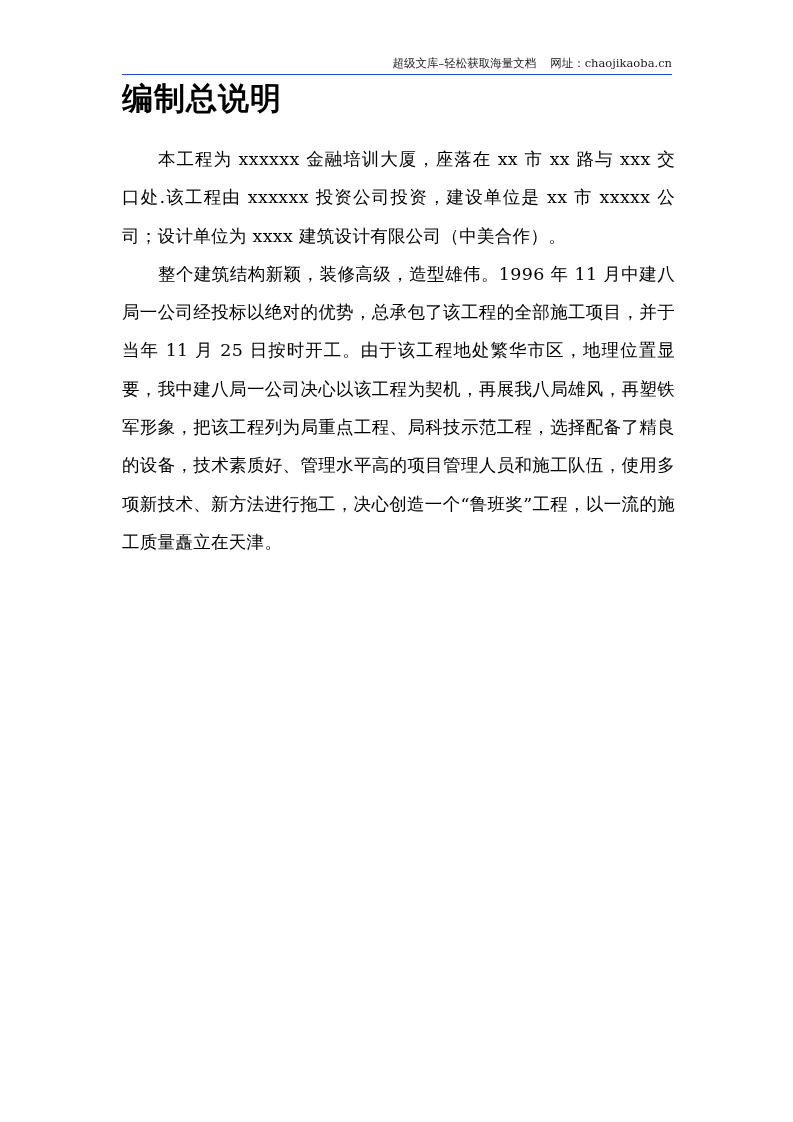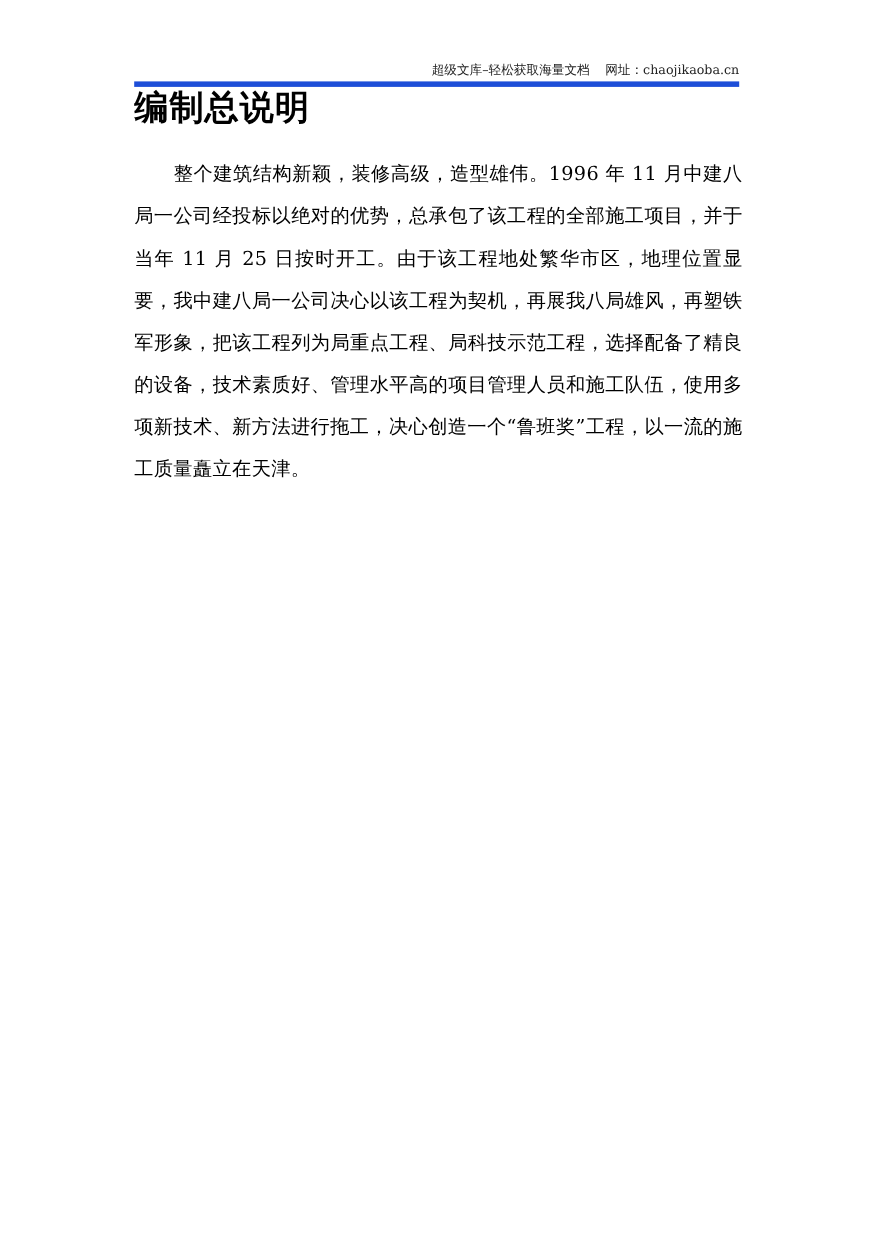--- a/index.html
+++ b/index.html
@@ -14,21 +14,21 @@
       overflow: hidden;
       color: #000;
       font-family: "DejaVu Serif", "Liberation Serif", serif;
     }
     .page-header {
       position: absolute;
       left: 122px;
       top: 56px;
       width: 550px;
       height: 18px;
-      border-bottom: 5px solid #1d4ed8;
+      border-bottom: 1px solid #1d4ed8;
       text-align: right;
       font-size: 11.5px;
       line-height: 14px;
       color: #222;
       white-space: nowrap;
     }
     .page-header .sep {
       display: inline-block;
       width: 14px;
     }
@@ -74,17 +74,18 @@
 <body>
 
 <div class="page-header">
   <span>超级文库–轻松获取海量文档</span><span class="sep"></span><span>网址：</span><span>chaojikaoba.cn</span>
 </div>
 
 <h1 class="title">编制总说明</h1>
 
 <div class="content">
   <div>
+    <p class="para">本工程为 xxxxxx 金融培训大厦，座落在 xx 市 xx 路与 xxx 交口处.该工程由 xxxxxx 投资公司投资，建设单位是 xx 市 xxxxx 公司；设计单位为 xxxx 建筑设计有限公司（中美合作）。</p>
     <p class="para">整个建筑结构新颖，装修高级，造型雄伟。1996 年 11 月中建八局一公司经投标以绝对的优势，总承包了该工程的全部施工项目，并于当年 11 月  25 日按时开工。由于该工程地处繁华市区，地理位置显要，我中建八局一公司决心以该工程为契机，再展我八局雄风，再塑铁军形象，把该工程列为局重点工程、局科技示范工程，选择配备了精良的设备，技术素质好、管理水平高的项目管理人员和施工队伍，使用多项新技术、新方法进行拖工，决心创造一个“鲁班奖”工程，以一流的施工质量矗立在天津。</p>
   </div>
   <div>
   </div>
 </div>
 
 </body></html>

